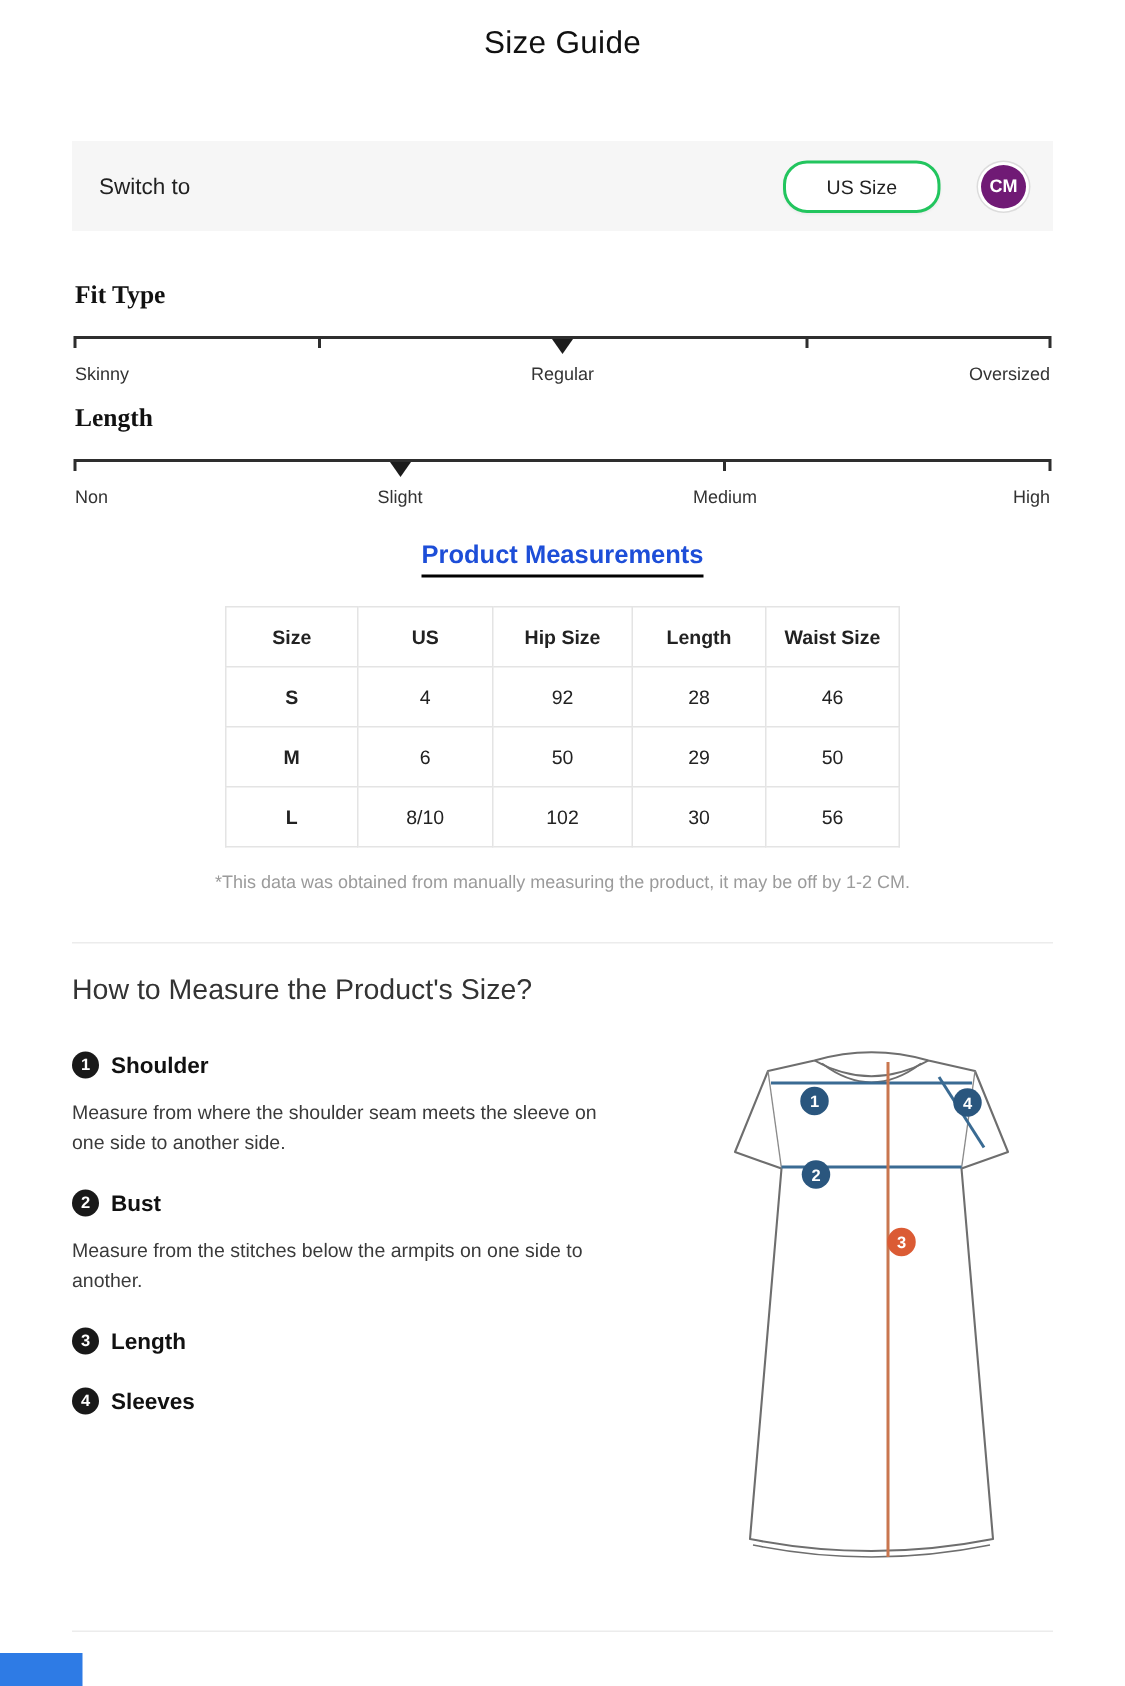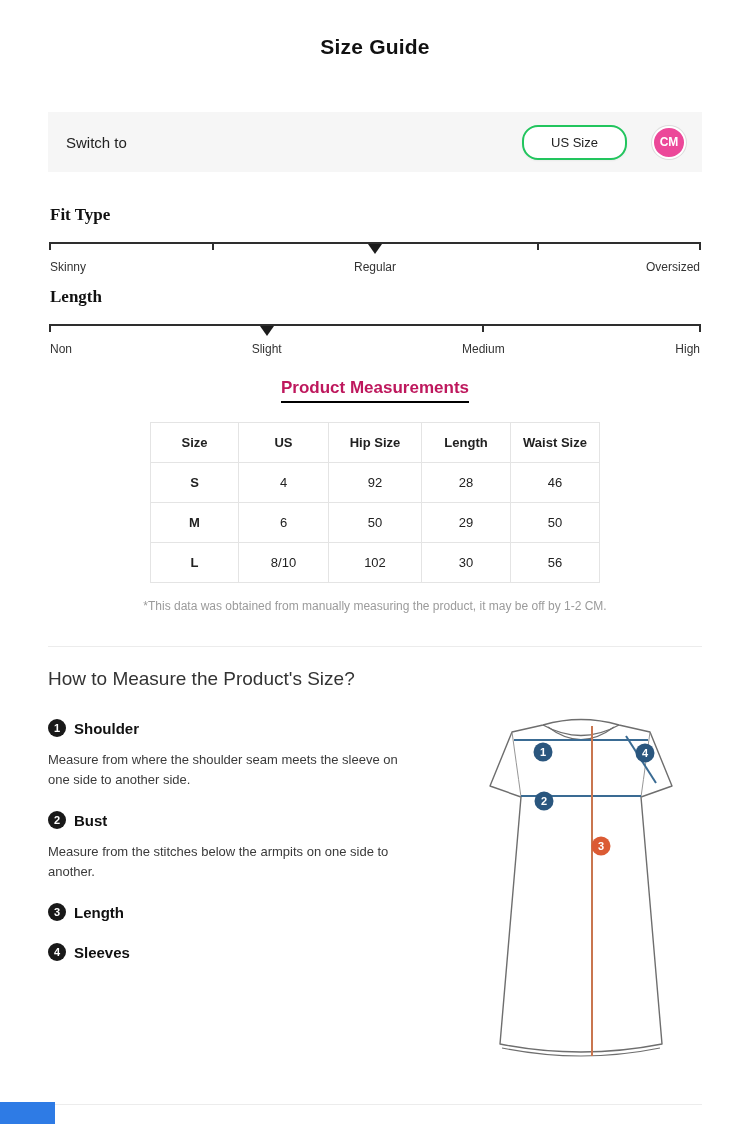--- a/index.html
+++ b/index.html
@@ -7,24 +7,24 @@
   body { font-family: "Liberation Sans", sans-serif; }
   .page {
     position: relative;
     width: 750px;
     height: 1124px;
     margin: 0 auto;
     background: #ffffff;
     overflow: hidden;
   }
   .page-title {
-    padding-top: 35px;
+    padding-top: 17px;
     text-align: center;
     font-size: 21px;
-    font-weight: 700;
+    font-weight: 400;
     color: #111;
     letter-spacing: .2px;
   }
   
   .switch-bar {
     margin: 53px 48px 0 48px;
     height: 60px;
     background: #f6f6f6;
     display: flex;
     align-items: center;
@@ -38,21 +38,21 @@
     border-radius: 16px;
     padding: 8px 27px;
     font-size: 13px;
     color: #222;
     cursor: pointer;
     box-shadow: 0 1px 2px rgba(0,0,0,.05);
   }
   .cm-button {
     margin-left: 25px;
     width: 34px; height: 33px;
-    background: #ec4899;
+    background: #701a75;
     color: #fff;
     border: 2px solid #ffffff;
     border-radius: 50%;
     box-shadow: 0 0 0 1px #dcdcdc;
     font-size: 12px;
     font-weight: 700;
     display: flex; align-items: center; justify-content: center;
     cursor: pointer;
   }
   
@@ -100,21 +100,21 @@
   .lbl-right { right: 0; }
   .lbl-center { left: 50%; transform: translateX(-50%); }
   .lbl-33 { left: 33.33%; transform: translateX(-50%); }
   .lbl-67 { left: 66.67%; transform: translateX(-50%); }
   
   .pm-title-wrap { margin-top: 20px; text-align: center; }
   .pm-title {
     display: inline-block;
     font-size: 17px;
     font-weight: 700;
-    color: #be185d;
+    color: #1d4ed8;
     padding-bottom: 3px;
     border-bottom: 2px solid #000;
   }
   table.size-table {
     margin: 19px auto 0 auto;
     border-collapse: collapse;
   }
   .size-table th, .size-table td {
     border: 1px solid #e4e4e4;
     height: 40px;

